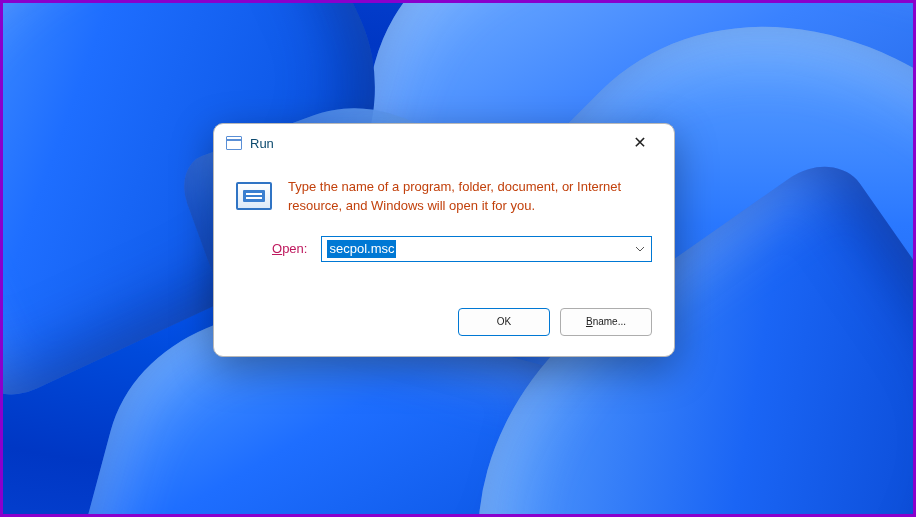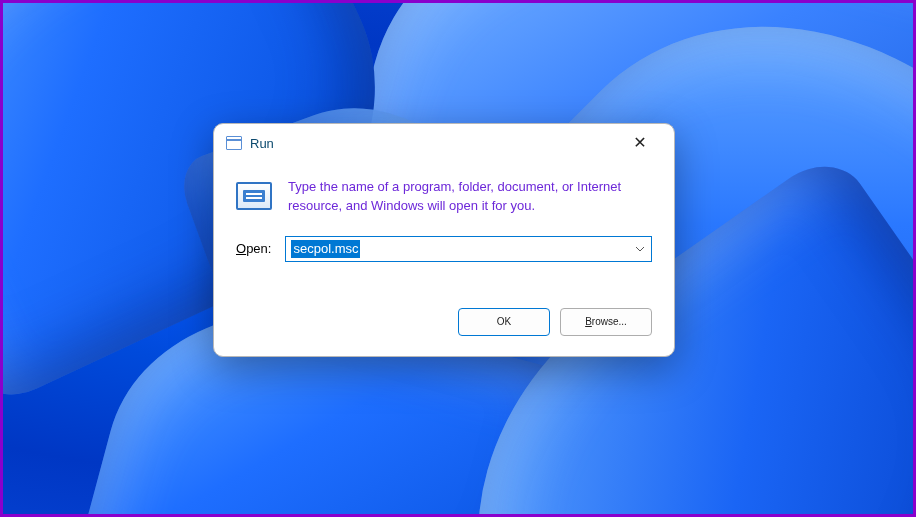--- a/index.html
+++ b/index.html
@@ -134,34 +134,35 @@
       top: 9px;
       left: 8px;
       width: 16px;
       height: 2px;
       background: #fff;
       box-shadow: 0 4px 0 #fff;
     }
     
     .info-text {
       font-size: 13px;
-      color: #6d28d9;
+      color: #c2410c;
       line-height: 1.45;
     }
     
     .input-row {
       display: flex;
       align-items: center;
       gap: 14px;
       padding-bottom: 30px;
     }
     
     .open-label {
       font-size: 13px;
-      color: #000000;
+      color: #be185d;
+      margin-left: 36px;
     }
     .open-label .u { text-decoration: underline; }
     
     .combo-wrap {
       flex: 1;
       position: relative;
       display: flex;
       align-items: center;
       border: 1px solid #0078d4;
       height: 26px;
@@ -270,17 +271,17 @@
             </svg>
         </div>
       </div>
     </div>
   </div>
 
   <div class="button-row">
     <button class="btn default">OK</button>
     <button class="btn">
         <span class="u">B</span>
-        <span>rowse...</span>
+        <span>name...</span>
       </button>
   </div>
 
 </div>
 
 </body></html>

